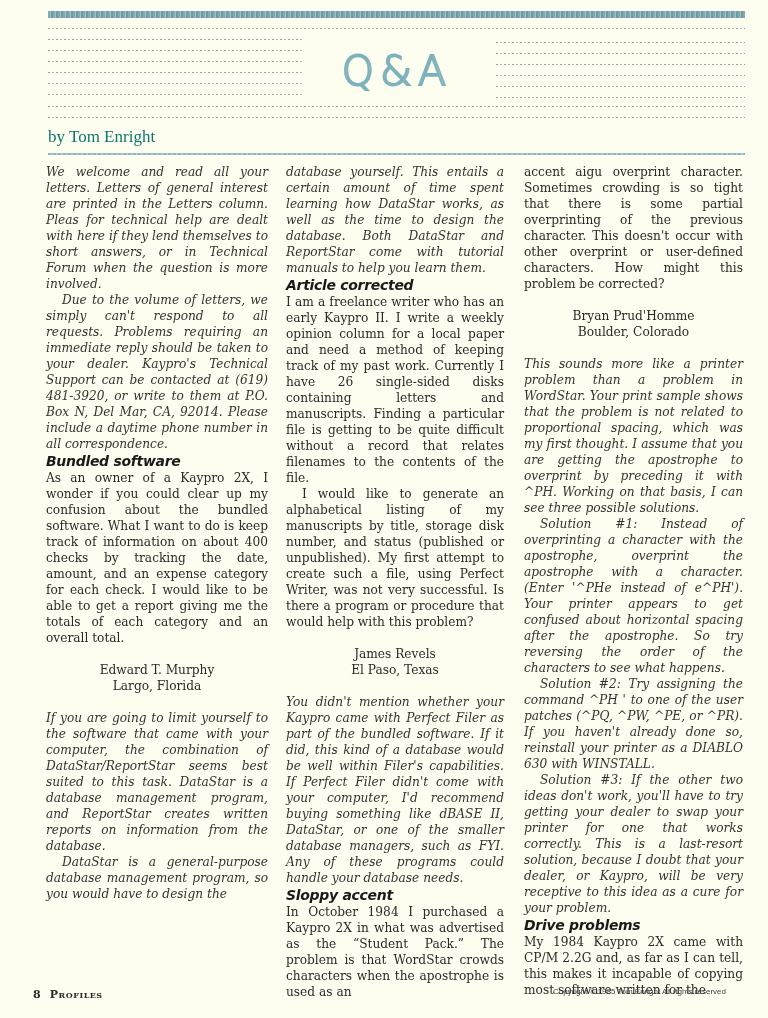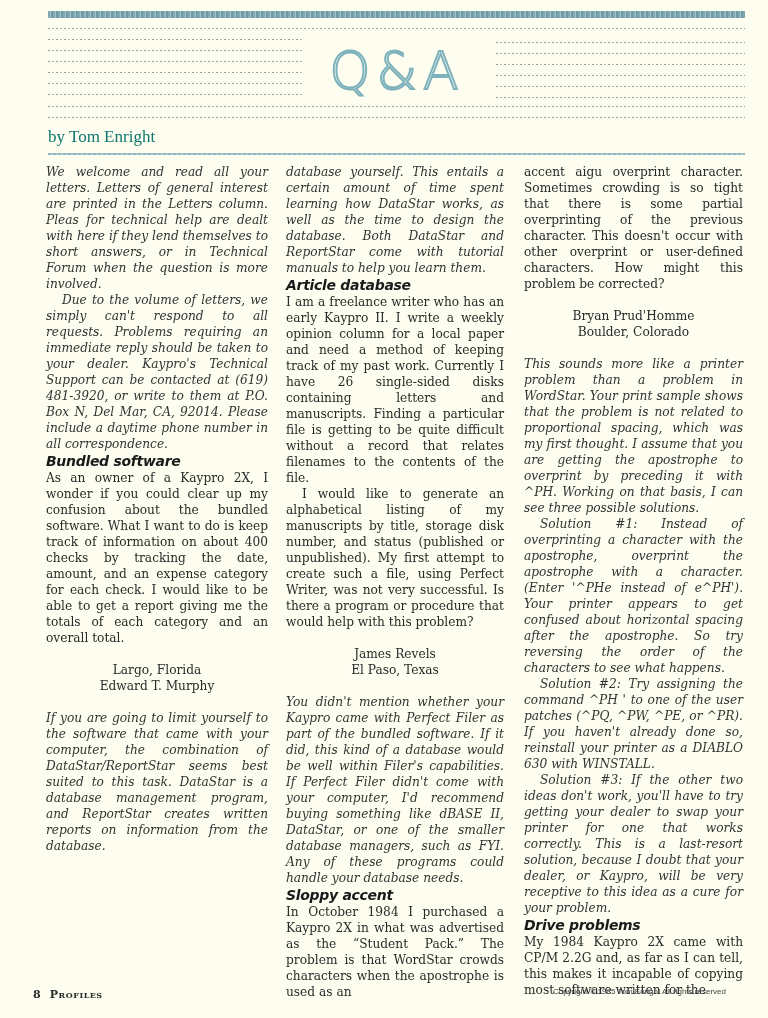--- a/index.html
+++ b/index.html
@@ -13,21 +13,21 @@
     position: absolute; left: 48px; top: 11px; width: 697px; height: 7px;
     background: repeating-linear-gradient(90deg, #7faab2 0 2px, #9fc3c9 2px 3px, #6f9aa3 3px 5px);
   }
   .rule {
     position: absolute; height: 1px;
     background: repeating-linear-gradient(90deg, #9a9a9a 0 2px, transparent 2px 4px, #b5b5b5 4px 6px, transparent 6px 8px);
   }
   .title {
     position: absolute; left: 312px; top: 36px; width: 170px; height: 70px;
     font-family: "DejaVu Sans", sans-serif; font-weight: 200;
-    font-size: 52px; line-height: 70px; letter-spacing: 6px;
+    font-size: 41px; line-height: 70px; letter-spacing: 6px;
     color: transparent; -webkit-text-stroke: 2px #7db2bc;
     text-align: center;
   }
   .byline {
     position: absolute; left: 48px; top: 127px;
     font-family: "Liberation Serif", serif; font-size: 17px; color: #0f766e;
   }
   .bottomrule {
     position: absolute; left: 48px; top: 153px; width: 697px; height: 2px;
     background: repeating-linear-gradient(90deg, #8fb6bd 0 3px, #a9cbd0 3px 5px);
@@ -85,29 +85,30 @@
 <div class="title">Q&amp;A</div>
 <div class="byline">by Tom Enright</div>
 <div class="bottomrule"></div>
 
 <div class="col c1">
   <p class="it">We welcome and read all your letters. Letters of general interest are printed in the Letters column. Pleas for technical help are dealt with here if they lend themselves to short answers, or in Technical Forum when the question is more involved.</p>
   <p class="it ind">Due to the volume of letters, we simply can't respond to all requests. Problems requiring an immediate reply should be taken to your dealer. Kaypro's Technical Support can be contacted at (619) 481-3920, or write to them at P.O. Box N, Del Mar, CA, 92014. Please include a daytime phone number in all correspondence.</p>
   <p class="hd">Bundled software</p>
   <p>As an owner of a Kaypro 2X, I wonder if you could clear up my confusion about the bundled software. What I want to do is keep track of information on about 400 checks by tracking the date, amount, and an expense category for each check. I would like to be able to get a report giving me the totals of each category and an overall total.</p>
   <div class="gap"></div>
+  <p class="sig">Edward T. Murphy</p>
   <p class="sig">Largo, Florida</p>
-  <p class="sig">Edward T. Murphy</p>
   <div class="gap"></div>
   <p class="it">If you are going to limit yourself to the software that came with your computer, the combination of DataStar/ReportStar seems best suited to this task. DataStar is a database management program, and ReportStar creates written reports on information from the database.</p>
+  <p class="it ind">DataStar is a general-purpose database management program, so you would have to design the</p>
 </div>
 
 <div class="col c2">
   <p class="it">database yourself. This entails a certain amount of time spent learning how DataStar works, as well as the time to design the database. Both DataStar and ReportStar come with tutorial manuals to help you learn them.</p>
-  <p class="hd">Article database</p>
+  <p class="hd">Article corrected</p>
   <p>I am a freelance writer who has an early Kaypro II. I write a weekly opinion column for a local paper and need a method of keeping track of my past work. Currently I have 26 single-sided disks containing letters and manuscripts. Finding a particular file is getting to be quite difficult without a record that relates filenames to the contents of the file.</p>
   <p class="ind">I would like to generate an alphabetical listing of my manuscripts by title, storage disk number, and status (published or unpublished). My first attempt to create such a file, using Perfect Writer, was not very successful. Is there a program or procedure that would help with this problem?</p>
   <div class="gap"></div>
   <p class="sig">James Revels</p>
   <p class="sig">El Paso, Texas</p>
   <div class="gap"></div>
   <p class="it">You didn't mention whether your Kaypro came with Perfect Filer as part of the bundled software. If it did, this kind of a database would be well within Filer's capabilities. If Perfect Filer didn't come with your computer, I'd recommend buying something like dBASE II, DataStar, or one of the smaller database managers, such as FYI. Any of these programs could handle your database needs.</p>
   <p class="hd">Sloppy accent</p>
   <p>In October 1984 I purchased a Kaypro 2X in what was advertised as the “Student Pack.” The problem is that WordStar crowds characters when the apostrophe is used as an</p>
 </div>

